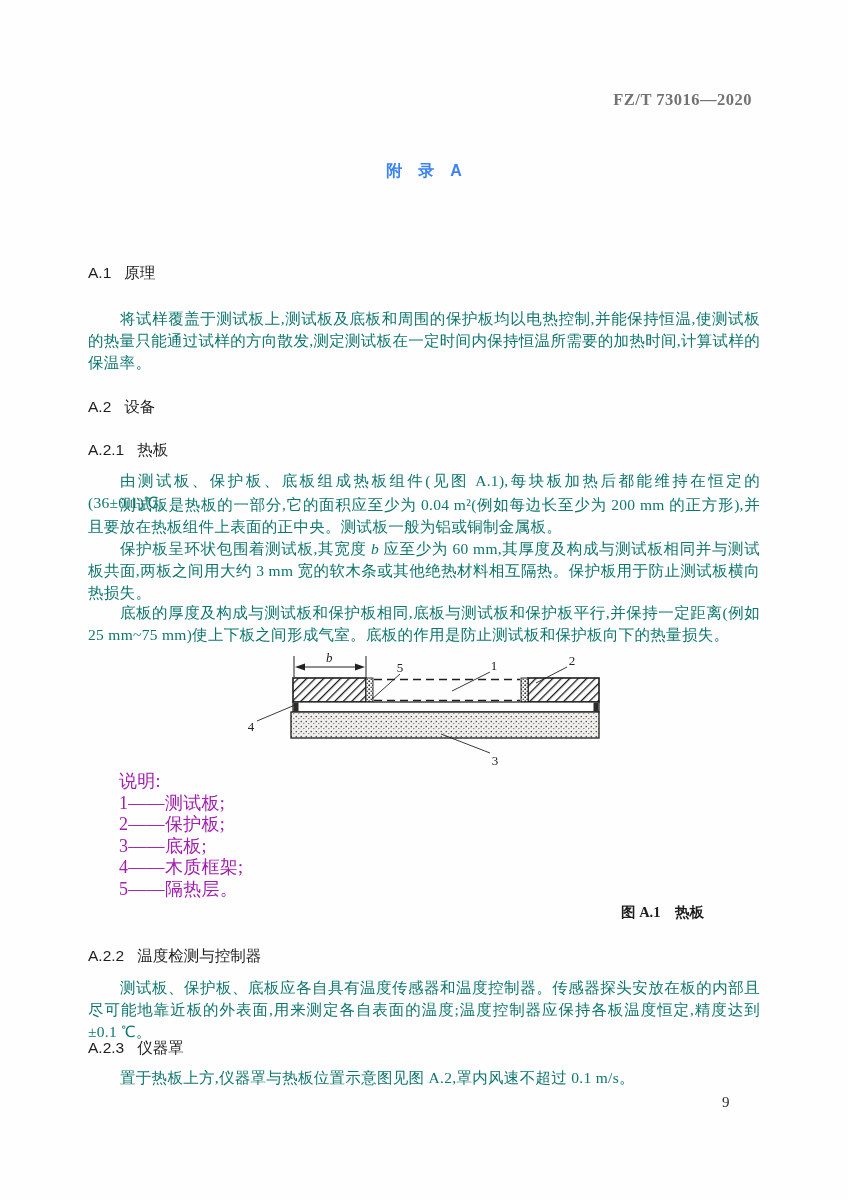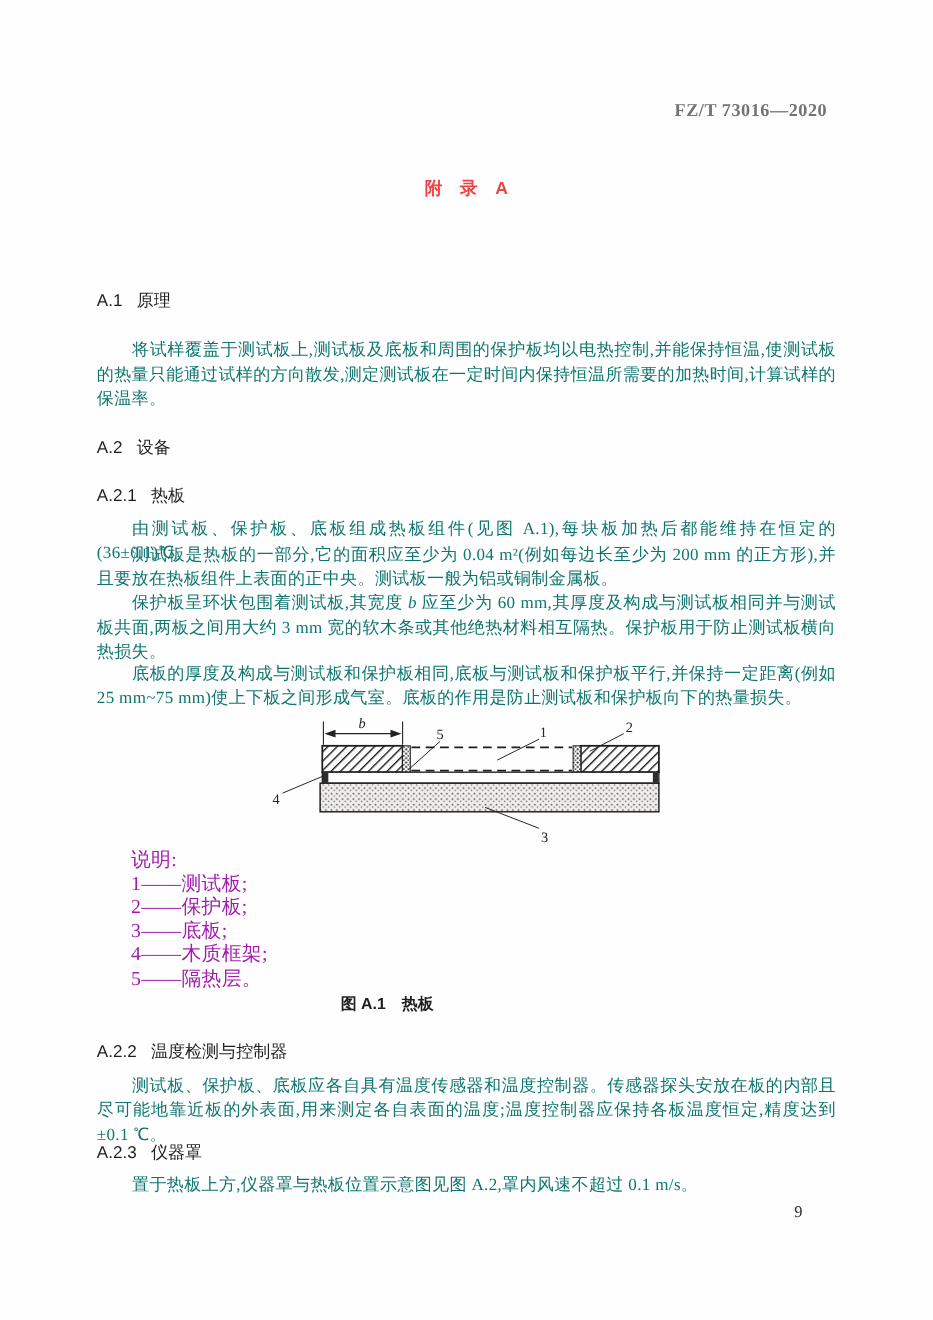--- a/index.html
+++ b/index.html
@@ -17,34 +17,34 @@
   }
   .h2 .gap { display:inline-block; width:13px; }
   .para {
     left:88px; width:672px;
     font-size:15.5px; line-height:22px; letter-spacing:0.3px;
     text-align:justify; text-indent:32px; color:#0f766e;
   }
   .title-line {
     left:0; width:848px; text-align:center;
     font-family:"Liberation Sans", sans-serif;
-    font-weight:bold; font-size:15.5px; color:#ef4444;
+    font-weight:bold; font-size:15.5px; color:#3b82f6;
   }
   .header-code {
     top:90px; right:96px;
     font-family:"Liberation Serif", serif;
     font-weight:600; font-size:16.5px; letter-spacing:0.5px; color:#737373;
   }
   .legend {
     top:771px; left:119px;
     font-size:18px; line-height:21.5px; letter-spacing:0.3px; color:#a21caf;
   }
   .fig-caption {
-    top:903px; left:0; width:704px; text-align:center;
-    font-family:Liberation Sans, sans-serif;
+    top:903px; left:0; width:704px; text-align:right;
+    font-family:Liberation Serif, serif;
     font-weight:bold; font-size:14.5px; color:#1e1e1e;
   }
   .page-num {
     top:1094px; left:722px;
     font-size:15px; color:#2a2a2a;
   }
   .var { font-style:italic; font-family:"Liberation Serif", serif; }
   svg text { font-family:"Liberation Serif", serif; fill:#222; }
 </style>
 </head>

